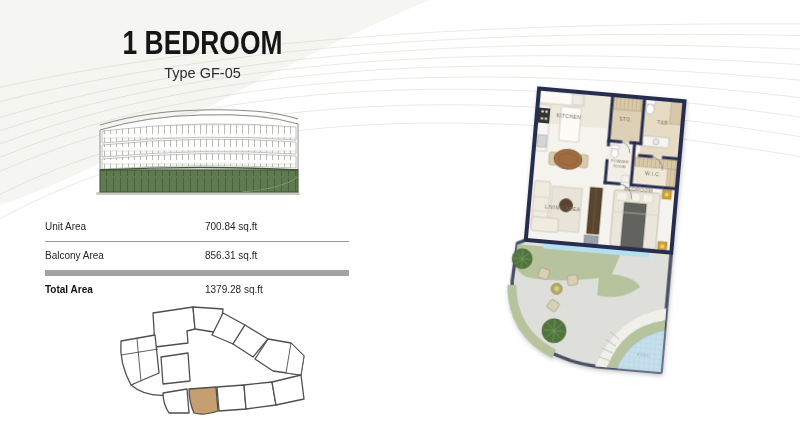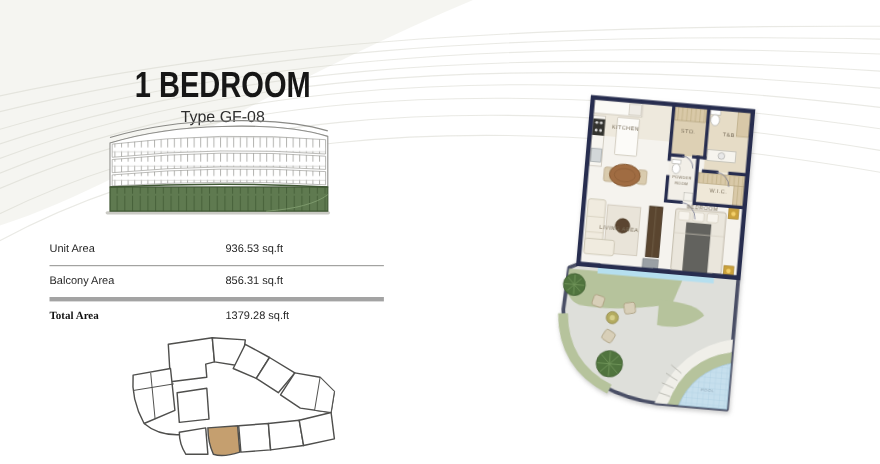--- a/index.html
+++ b/index.html
@@ -1,30 +1,30 @@
 <!DOCTYPE html>
 <html><head>
 <meta charset="utf-8">
 <style>
   html,body{margin:0;padding:0;}
   body{width:800px;height:422px;position:relative;overflow:hidden;background:#ffffff;
        font-family:"Liberation Sans",sans-serif;color:#222;}
   .bg-waves{position:absolute;left:0;top:0;width:800px;height:422px;pointer-events:none;}
-  .header{position:absolute;left:55px;top:24px;width:295px;text-align:center;margin-top:34px;}
+  .header{position:absolute;left:55px;top:24px;width:295px;text-align:center;}
   .header h1{margin:0;font-size:33px;font-weight:bold;color:#161616;letter-spacing:0px;
              transform:scaleX(.8);transform-origin:50% 50%;white-space:nowrap;}
   .header .subtitle{margin-top:3px;font-size:14.5px;color:#2e2e2e;}
   .building-wrap{position:absolute;left:92px;top:97px;width:216px;height:106px;}
   .area-table{position:absolute;left:45px;top:213px;width:304px;font-size:10px;}
   .arow{display:flex;align-items:center;padding:8px 0 9px 0;}
   .arow .lbl{width:160px;color:#262626;}
   .arow .val{color:#262626;}
   .arow.r0{border-bottom:1px solid #9a9a97;}
-  .arow.r1{border-bottom:4px solid #a3a3a3;}
-  .arow.r2 .lbl{font-weight:bold;color:#111;font-family:Liberation Serif, serif;}
+  .arow.r1{border-bottom:6px solid #a3a3a3;}
+  .arow.r2 .lbl{font-weight:bold;color:#111;}
   .siteplan-wrap{position:absolute;left:93px;top:299px;width:220px;height:122px;}
   .floorplan-wrap{position:absolute;left:507px;top:88px;width:180px;height:282px;
                   transform:rotate(5deg);transform-origin:50% 42%;
                   filter:drop-shadow(1px 2px 2px rgba(60,60,60,.28));}
   svg text{font-family:"Liberation Sans",sans-serif;}
   .room-label{fill:#776c58;font-size:5px;letter-spacing:.4px;}
   .tiny-label{fill:#776c58;font-size:3.6px;letter-spacing:.2px;}
   .pool-label{fill:#8ba4b4;font-size:3.8px;letter-spacing:.5px;}
 </style>
 </head>
@@ -40,21 +40,21 @@
     <path d="M-40,130 C190,54 460,34 820,50"></path>
     <path d="M-40,112 C200,46 470,28 820,36"></path>
     <path d="M-40,96 C210,38 480,22 820,24"></path>
     <path d="M-30,210 C150,110 410,70 820,140"></path>
     <path d="M-20,230 C150,130 400,86 820,160"></path>
   </g>
 </svg>
 
 <header class="header">
   <h1>1 BEDROOM</h1>
-  <div class="subtitle">Type GF-08</div>
+  <div class="subtitle">Type GF-05</div>
 </header>
 
 <div class="building-wrap">
 <svg viewBox="0 0 216 106" width="216" height="106">
   <defs>
     <pattern id="mul" width="6" height="13" patternUnits="userSpaceOnUse">
       <rect width="6" height="13" fill="#ffffff"></rect>
       <line x1="0.5" y1="1.5" x2="0.5" y2="11" stroke="#a8a8a4" stroke-width="0.8"></line>
       <line x1="0" y1="2" x2="6" y2="2" stroke="#c4c4c0" stroke-width="0.5"></line>
     </pattern>
@@ -82,21 +82,21 @@
     <path d="M8,73 L206,73 L206,95 L8,95 Z" fill="url(#mulg)" stroke="#3f5733" stroke-width="1.1"></path>
     <path d="M8,73 Q110,68 206,73" fill="none" stroke="#3f5733" stroke-width="1.4"></path>
     <path d="M150,95 Q190,92 206,80" fill="none" stroke="#7d9a6c" stroke-width="0.9"></path>
   </g>
 </svg>
 </div>
 
 <div class="area-table">
   <div class="arow r0">
     <span class="lbl">Unit Area</span>
-    <span class="val">936.53 sq.ft</span>
+    <span class="val">700.84 sq.ft</span>
   </div>
   <div class="arow r1">
     <span class="lbl">Balcony Area</span>
     <span class="val">856.31 sq.ft</span>
   </div>
   <div class="arow r2">
     <span class="lbl">Total Area</span>
     <span class="val">1379.28 sq.ft</span>
   </div>
 </div>

